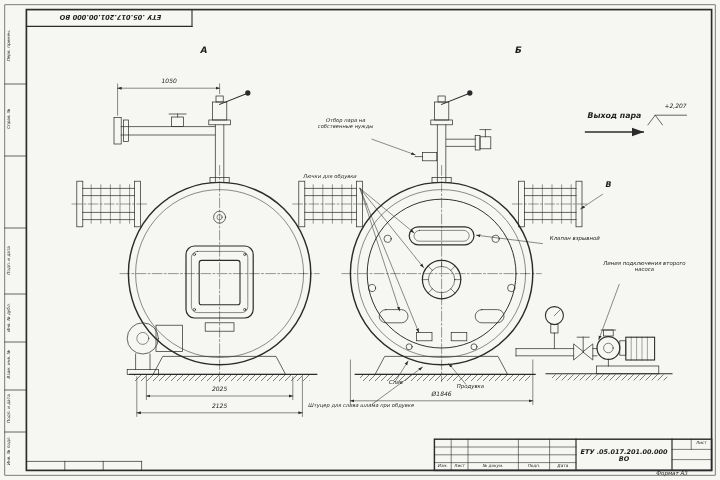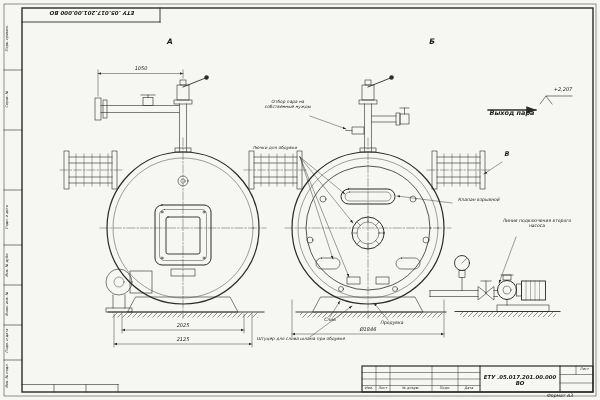--- a/index.html
+++ b/index.html
@@ -307,21 +307,21 @@
 <div class="lbl bold" style="left:163px; top:38px; width:14px; font-size:7.5px;">А</div>
 <div class="lbl bold" style="left:425px; top:38px; width:14px; font-size:7.5px;">Б</div>
 <div class="lbl bold" style="left:501px; top:151px; width:12px; font-size:6.5px;">В</div>
 
 <div class="lbl" style="left:122px; top:66px; width:38px;">1050</div>
 <div class="lbl" style="left:160px; top:322.5px; width:46px;">2025</div>
 <div class="lbl" style="left:160px; top:336.5px; width:46px;">2125</div>
 <div class="lbl" style="left:343px; top:326.5px; width:50px;">Ø1846</div>
 <div class="lbl" style="left:546px; top:87px; width:34px; font-size:5px;">+2,207</div>
 
-<div class="lbl bold" style="left:482px; top:110px; width:60px; font-size:6.5px;">Выход пара</div>
+<div class="lbl bold" style="left:482px; top:93px; width:60px; font-size:6.5px;">Выход пара</div>
 <div class="lbl" style="left:258px; top:100px; width:60px; font-size:4.3px;">Отбор пара на собственные нужды</div>
 <div class="lbl" style="left:252px; top:146px; width:46px; font-size:4.3px;">Лючки для обдувки</div>
 <div class="lbl" style="left:450px; top:197px; width:58px; font-size:4.5px;">Клапан взрывной</div>
 <div class="lbl" style="left:500px; top:218px; width:74px; font-size:4.5px;">Линия подключения второго насоса</div>
 <div class="lbl" style="left:316px; top:317px; width:28px; font-size:4.5px;">Слив</div>
 <div class="lbl" style="left:372px; top:320px; width:40px; font-size:4.5px;">Продувка</div>
 <div class="lbl" style="left:256px; top:337px; width:90px; font-size:4.3px;">Штуцер для слива шлама при обдувке</div>
 
 <div class="lbl bold" style="left:482px; top:374px; width:76px; font-size:5.4px;">ЕТУ .05.017.201.00.000 ВО</div>
 <div class="lbl small" style="left:362px; top:386.5px; width:14px;">Изм.</div>

